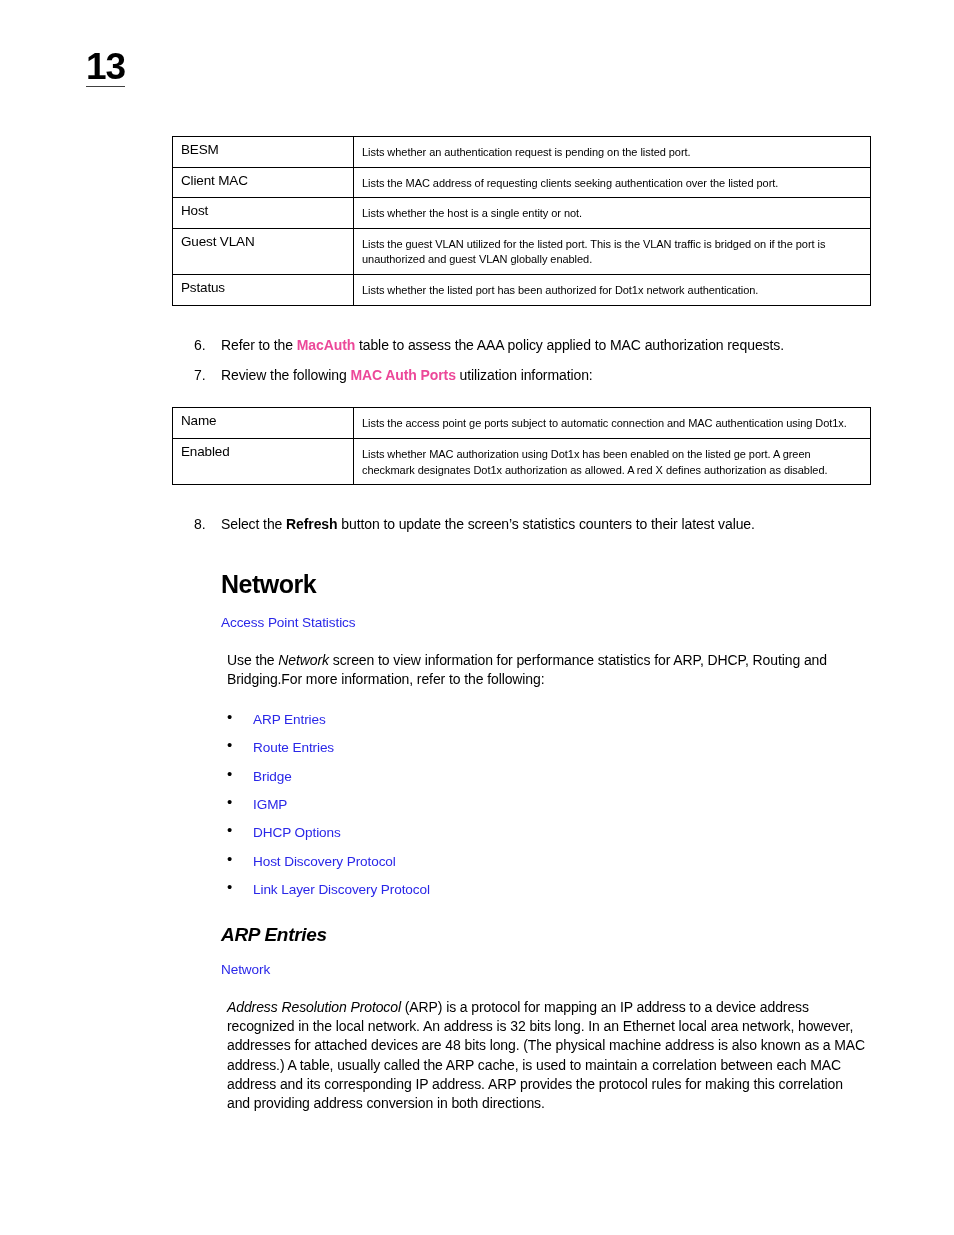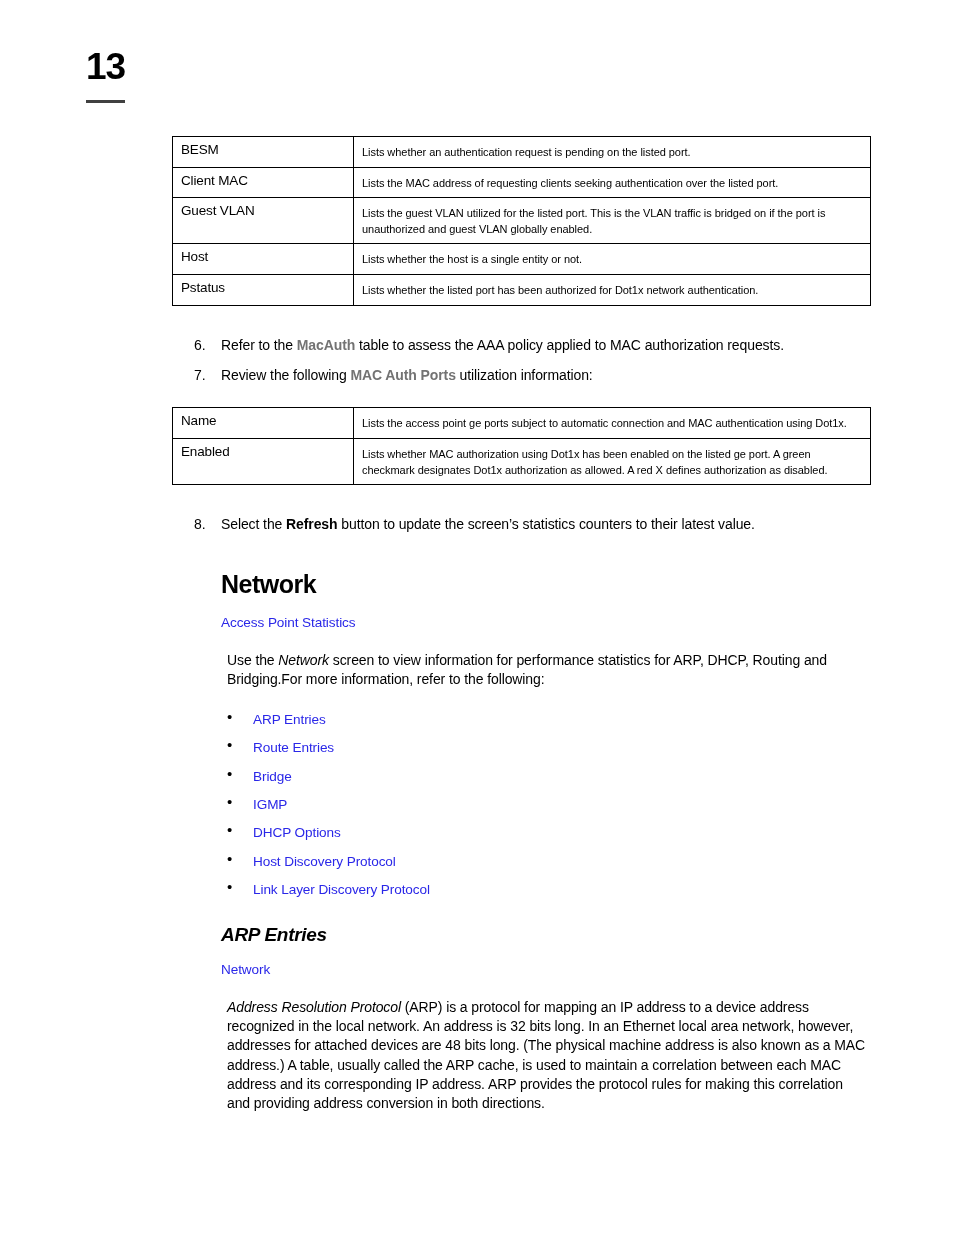--- a/index.html
+++ b/index.html
@@ -25,22 +25,22 @@
 
   
   .page-number {
     position: absolute;
     left: 86px;
     top: 48px;
     font-size: 37px;
     font-weight: bold;
     letter-spacing: -1px;
     line-height: 1;
-    border-bottom: 3px solid #404040;
-    padding-bottom: 15px;
+    border-bottom: 1px solid #404040;
+    padding-bottom: 1px;
     display: inline-block;
   }
 
   
   .content {
     position: absolute;
     left: 172px;
     top: 136px;
     width: 700px;
   }
@@ -84,21 +84,21 @@
     line-height: 1.35;
     letter-spacing: -0.1px;
     margin-bottom: 11px;
   }
   .step .num {
     position: absolute;
     left: 22px;
     top: 0;
   }
   .xref-dark {
-    color: #737373;
+    color: #ec4899;
     font-weight: bold;
   }
   .bold {
     font-weight: bold;
   }
 
   
   h1.section-title {
     font-size: 25px;
     font-weight: bold;
@@ -171,26 +171,26 @@
       <tbody>
         <tr>
           <td class="term">BESM</td>
           <td class="desc">Lists whether an authentication request is pending on the listed port.</td>
         </tr>
         <tr>
           <td class="term">Client MAC</td>
           <td class="desc">Lists the MAC address of requesting clients seeking authentication over the listed port.</td>
         </tr>
         <tr>
+          <td class="term">Host</td>
+          <td class="desc">Lists whether the host is a single entity or not.</td>
+        </tr>
+        <tr>
           <td class="term">Guest VLAN</td>
           <td class="desc">Lists the guest VLAN utilized for the listed port. This is the VLAN traffic is bridged on if the port is unauthorized and guest VLAN globally enabled.</td>
-        </tr>
-        <tr>
-          <td class="term">Host</td>
-          <td class="desc">Lists whether the host is a single entity or not.</td>
         </tr>
         <tr>
           <td class="term">Pstatus</td>
           <td class="desc">Lists whether the listed port has been authorized for Dot1x network authentication.</td>
         </tr>
       </tbody>
     </table>
 
     <div class="sp-30"></div>
 

